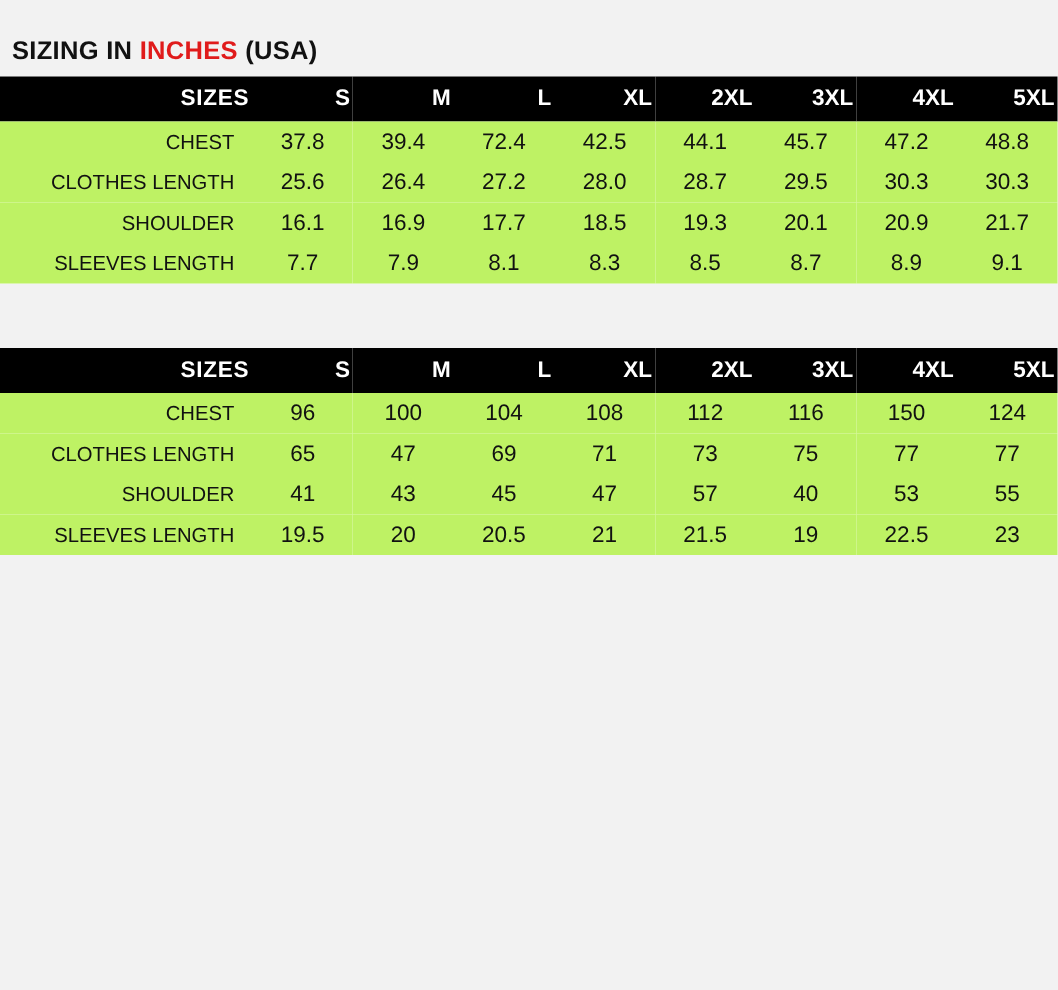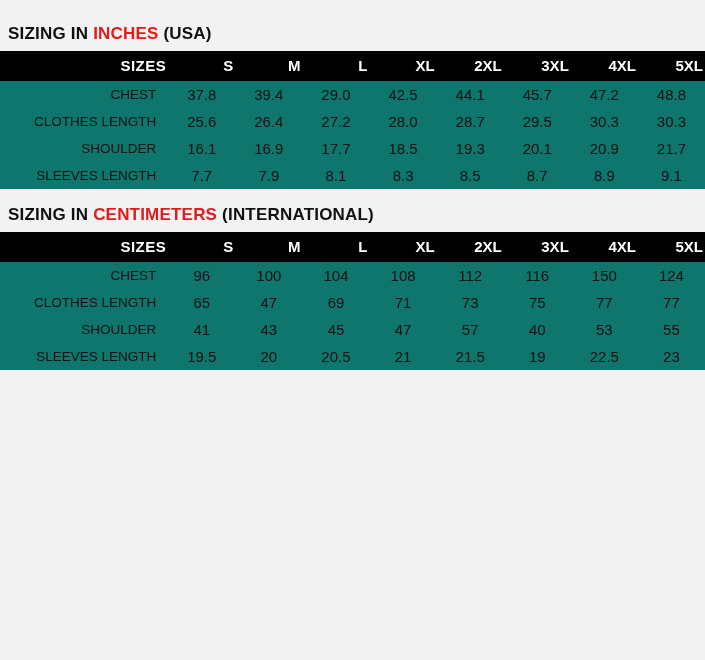--- a/index.html
+++ b/index.html
@@ -58,21 +58,21 @@
     font-weight: bold;
     padding: 6px 2px 7px 2px;
     text-align: right;
     border: none;
   }
   .size-table thead th.rowhead {
     font-size: 15px;
     letter-spacing: 0.5px;
   }
   .size-table tbody tr {
-    background: #0f766e;
+    background: #bef264;
   }
   .size-table tbody td {
     font-size: 15px;
     text-align: center;
     padding: 5px 2px 5px 2px;
     border: none;
     color: #111;
   }
   .size-table tbody td.rowhead {
     text-align: right;
@@ -125,21 +125,21 @@
         <th>3XL</th>
         <th>4XL</th>
         <th>5XL</th>
       </tr>
     </thead>
     <tbody>
       <tr>
         <td class="rowhead">CHEST</td>
         <td>37.8</td>
         <td>39.4</td>
-        <td>29.0</td>
+        <td>72.4</td>
         <td>42.5</td>
         <td>44.1</td>
         <td>45.7</td>
         <td>47.2</td>
         <td>48.8</td>
       </tr>
       <tr>
         <td class="rowhead">CLOTHES LENGTH</td>
         <td>25.6</td>
         <td>26.4</td>
@@ -168,21 +168,20 @@
         <td>8.1</td>
         <td>8.3</td>
         <td>8.5</td>
         <td>8.7</td>
         <td>8.9</td>
         <td>9.1</td>
       </tr>
     </tbody>
   </table>
 
-  <h2 class="section-title" id="cm-title"><span>SIZING IN </span><span class="accent">CENTIMETERS</span><span> (INTERNATIONAL)</span></h2>
 
   <table class="size-table" id="table-cm">
     <colgroup>
       <col class="c-label">
         <col class="c-val">
         <col class="c-val">
         <col class="c-val">
         <col class="c-val">
         <col class="c-val">
         <col class="c-val">

